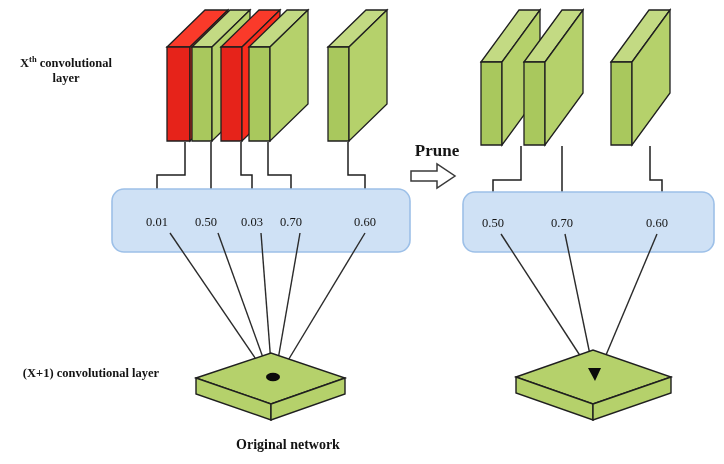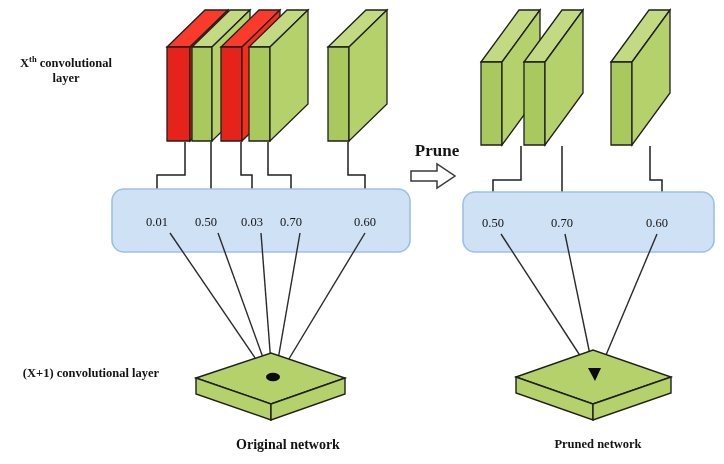--- a/index.html
+++ b/index.html
@@ -138,21 +138,20 @@
 
   <div class="lbl" id="label-xth"><span>X</span><sup>th</sup> <span>convolutional</span><br><span>layer</span></div>
 
 
   <div class="lbl" id="label-xplus1">(X+1) convolutional layer</div>
 
   <div class="lbl" id="label-prune">Prune</div>
 
   <div class="lbl" id="label-orig">Original network</div>
 
-  <div class="lbl" id="label-pruned">Pruned network</div>
 
   <div class="sfnum" style="left:137px;top:215px;">0.01</div>
   <div class="sfnum" style="left:186px;top:215px;">0.50</div>
   <div class="sfnum" style="left:232px;top:215px;">0.03</div>
   <div class="sfnum" style="left:271px;top:215px;">0.70</div>
   <div class="sfnum" style="left:345px;top:215px;">0.60</div>
 
   <div class="sfnum" style="left:473px;top:216px;">0.50</div>
   <div class="sfnum" style="left:542px;top:216px;">0.70</div>
   <div class="sfnum" style="left:637px;top:216px;">0.60</div>

